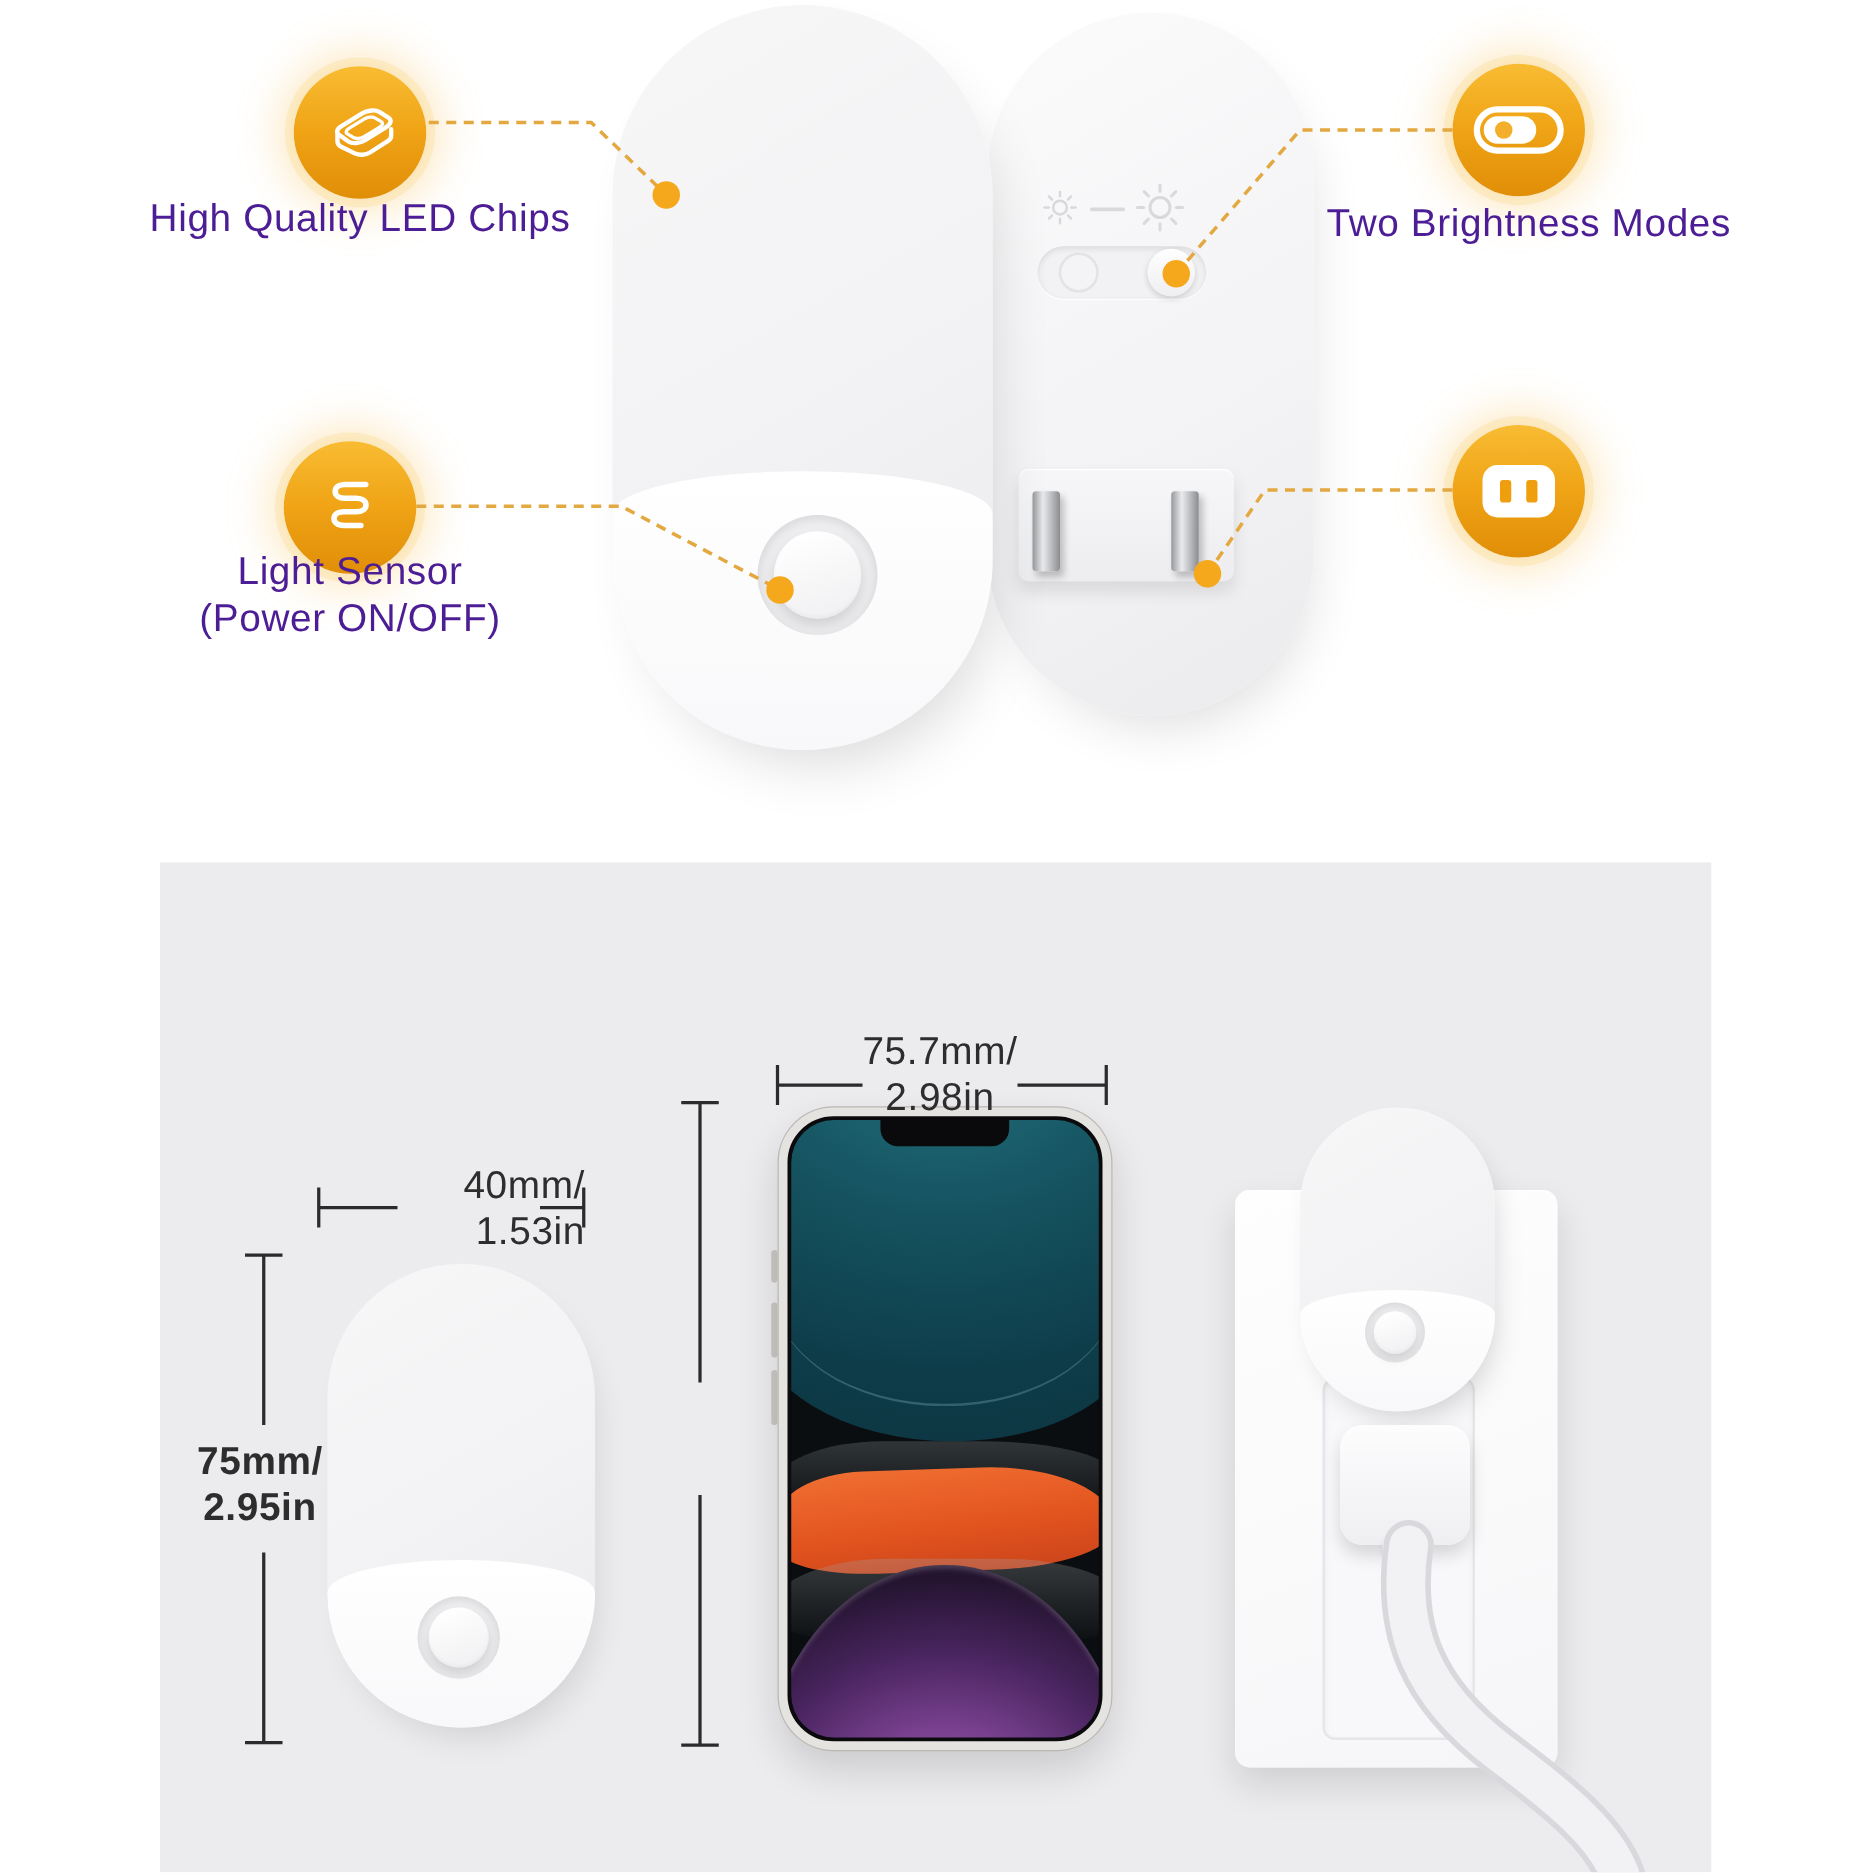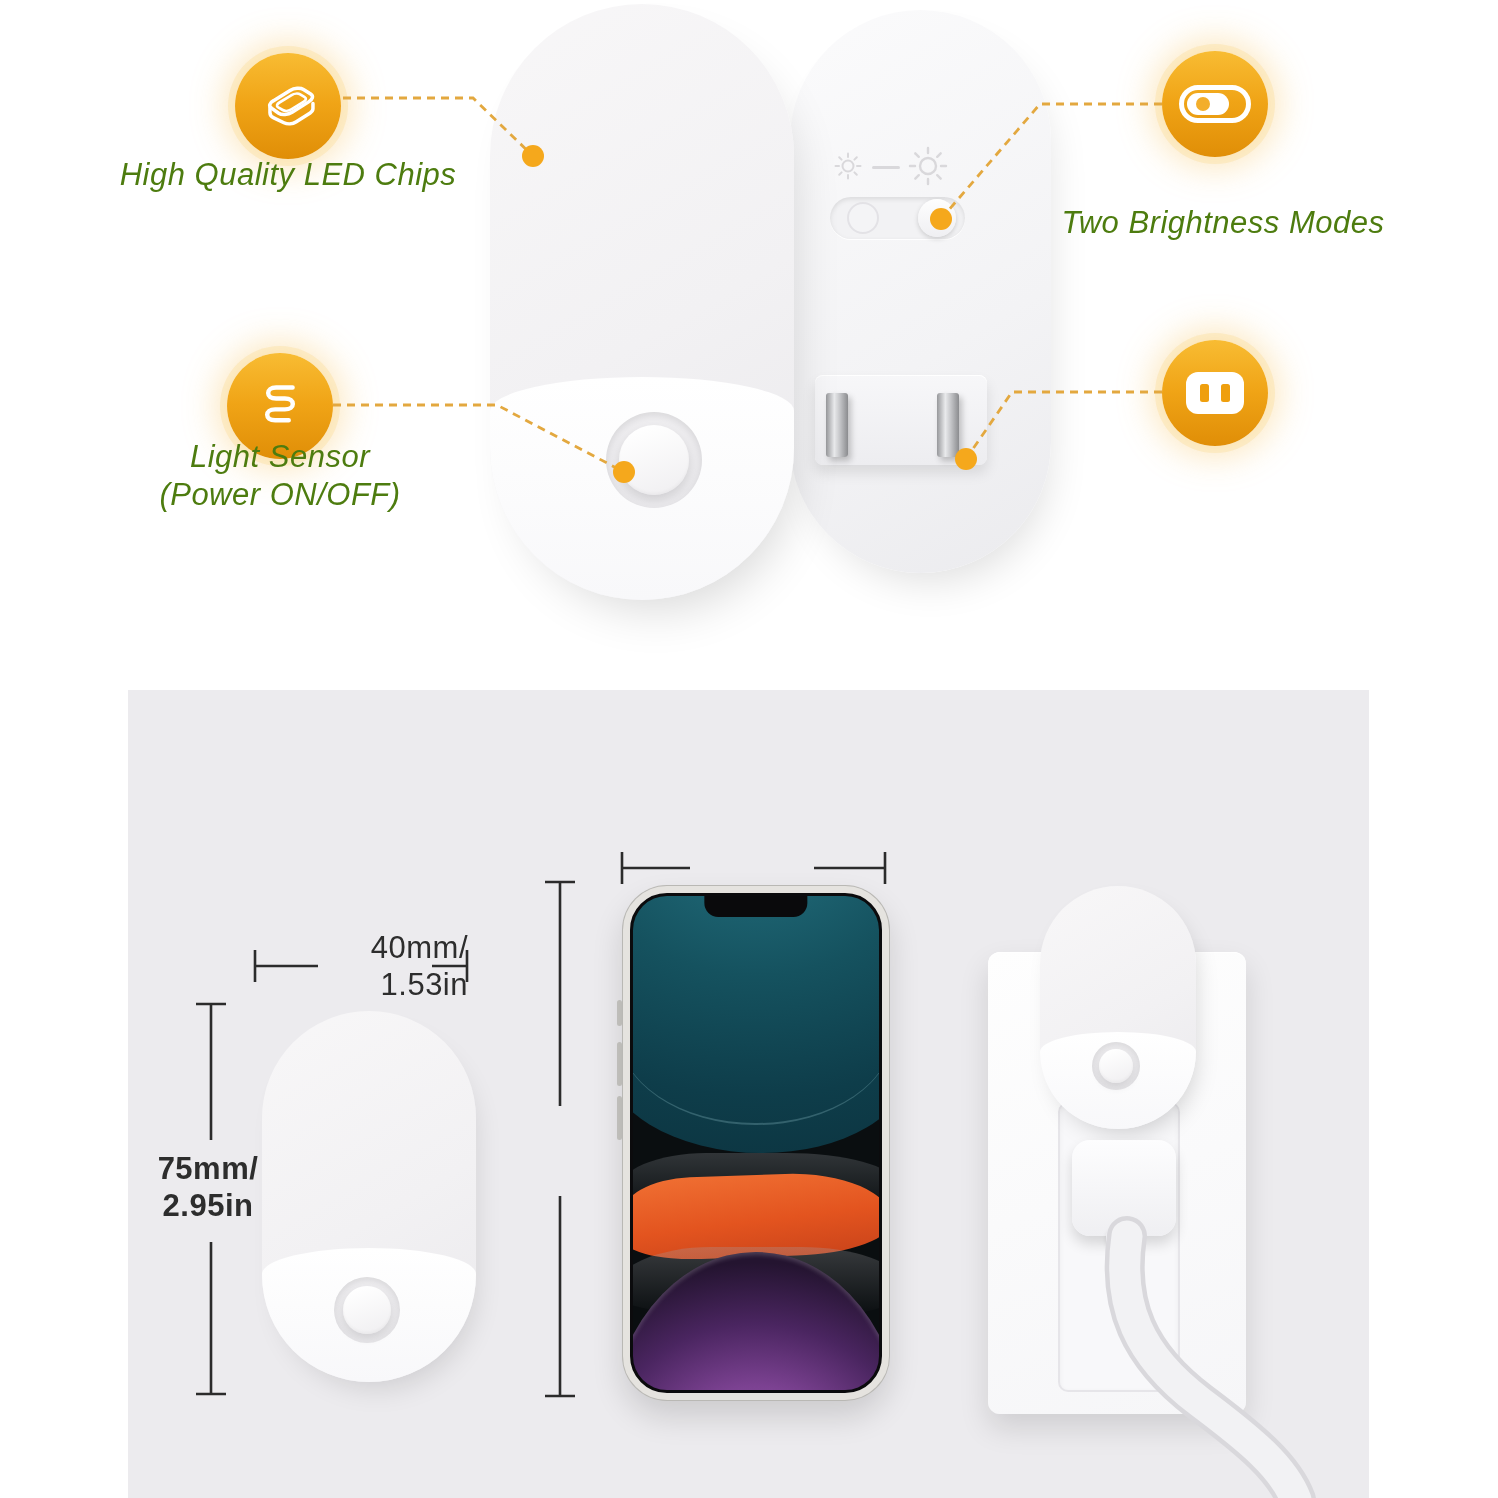--- a/index.html
+++ b/index.html
@@ -57,21 +57,21 @@
       box-shadow:3px 4px 6px rgba(0,0,0,0.22);}
   .prong-left{left:11px;}
   .prong-right{left:122px;}
 
   
   .co-circle{position:absolute;width:106px;height:106px;border-radius:50%;z-index:5;
       background:linear-gradient(180deg,#f8bc33 0%,#f0a416 48%,#e08e07 100%);
       box-shadow:0 0 0 7px rgba(250,216,132,0.28),0 0 34px 10px rgba(246,190,80,0.38);
       display:flex;align-items:center;justify-content:center;}
   .co-label{position:absolute;width:420px;text-align:center;font-size:31px;letter-spacing:0.5px;
-      color:#4d7c0f;line-height:38px;z-index:5;font-style:italic;}
+      color:#4c1d95;line-height:38px;z-index:5;}
   
   .tgl{position:relative;width:72px;height:38px;border:5px solid #ffffff;border-radius:20px;box-sizing:border-box;}
   .tgl-pill{position:absolute;left:3px;top:3px;width:42px;height:22px;background:#ffffff;border-radius:12px;}
   .tgl-knob{position:absolute;left:9px;top:4px;width:14px;height:14px;border-radius:50%;background:#f3ae2b;}
   
   .out-ic{position:relative;width:58px;height:42px;background:#ffffff;border-radius:12px;}
   .out-slot{position:absolute;top:12px;width:9px;height:18px;border-radius:2.5px;background:#ef9f0e;}
   .out-slot-l{left:14px;}
   .out-slot-r{left:35px;}
 
@@ -198,21 +198,21 @@
     <span>(Power ON/OFF)</span>
   </div>
 
   <div class="co-circle" style="left:1162px;top:51px;">
     <div class="tgl">
       <div class="tgl-pill">
         <div class="tgl-knob"></div>
       </div>
     </div>
   </div>
-  <div class="co-label" style="left:1013px;top:160px;margin-top:44px;">
+  <div class="co-label" style="left:1013px;top:160px;">
     <span>Two Brightness Modes</span>
   </div>
 
   <div class="co-circle" style="left:1162px;top:340px;">
     <div class="out-ic">
       <div class="out-slot out-slot-l"></div>
       <div class="out-slot out-slot-r"></div>
     </div>
   </div>
 
@@ -224,20 +224,24 @@
     <div class="nl-dome"></div>
   </div>
 
   <div class="dim-text" style="left:278px;top:929px;text-align:right;">
     <span>40mm/</span><br>
     <span>1.53in</span>
   </div>
   <div class="dim-text" style="left:113px;top:1150px;font-weight:bold;">
     <span>75mm/</span><br>
     <span>2.95in</span>
+  </div>
+  <div class="dim-text" style="left:657px;top:822px;">
+    <span>75.7mm/</span><br>
+    <span>2.98in</span>
   </div>
 
   <div class="phone">
     <div class="phone-screen">
       <div class="wp-teal"></div>
       <div class="wp-teal-line"></div>
       <div class="wp-sheen"></div>
       <div class="wp-orange"></div>
       <div class="wp-gray-wave"></div>
       <div class="wp-purple"></div>

